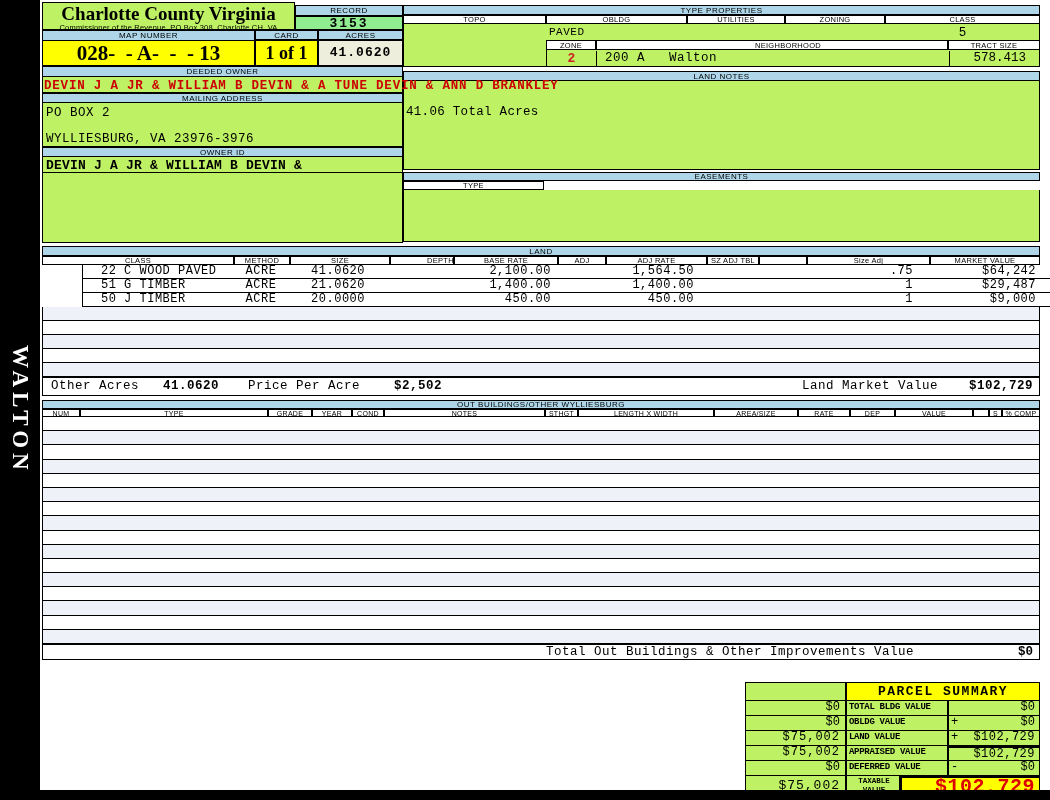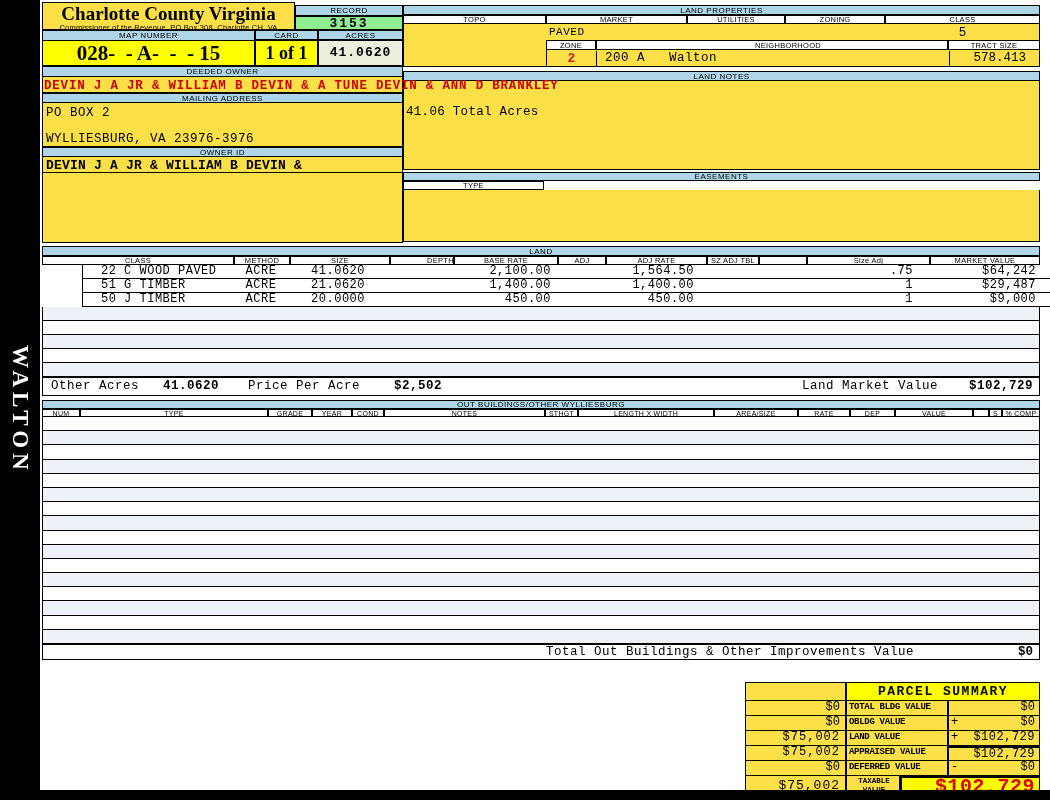--- a/index.html
+++ b/index.html
@@ -6,21 +6,21 @@
   body{width:1050px;height:800px;background:#000;position:relative;overflow:hidden;
        font-family:"Liberation Sans",sans-serif;}
   .abs{position:absolute;}
   .page{left:40px;top:0;width:1010px;height:790px;background:#fff;}
   .mono{font-family:"Liberation Mono","DejaVu Sans Mono",monospace;}
   .serif{font-family:"Liberation Serif","DejaVu Serif",serif;}
   .bar{background:#aed6e8;border:1px solid #000;font-size:8px;line-height:9px;
        text-align:center;letter-spacing:.5px;box-sizing:border-box;color:#000;}
   .hdr{background:#fff;border:1px solid #000;font-size:7.5px;line-height:8px;
        text-align:center;letter-spacing:.3px;box-sizing:border-box;}
-  .box{border:1px solid #000;box-sizing:border-box;background:#fde047;}
+  .box{border:1px solid #000;box-sizing:border-box;background:#bef264;}
   .cellR{text-align:right;}
   .landrow{left:42px;width:998px;height:14px;border-left:1px solid #000;border-right:1px solid #000;
            border-bottom:1px solid #000;box-sizing:border-box;background:#fff;}
   .landrow span{position:absolute;top:0;font-size:12px;line-height:13px;letter-spacing:.5px;
                 font-family:"Liberation Mono","DejaVu Sans Mono",monospace;box-sizing:border-box;}
   .stripe{width:100%;border-bottom:1px solid #000;box-sizing:border-box;}
   .sidebar-label{writing-mode:vertical-rl;color:#fff;font-family:"Liberation Serif",serif;
                  font-weight:bold;font-size:23px;letter-spacing:5px;}
   .pslabel{font-family:"Liberation Mono",monospace;font-weight:bold;font-size:9px;line-height:15px;
            padding-left:2px;letter-spacing:-.3px;}
@@ -41,21 +41,21 @@
 
   <div class="abs bar" style="left:255px;top:5px;width:108px;height:11px;">RECORD</div>
   <div class="abs mono" style="left:255px;top:16px;width:108px;height:14px;background:#90ee90;border:1px solid #000;box-sizing:border-box;
               font-size:13px;font-weight:bold;text-align:center;line-height:13px;letter-spacing:2px;">3153</div>
 
   <div class="abs bar" style="left:2px;top:30px;width:213px;height:26px;">MAP NUMBER</div>
   <div class="abs bar" style="left:215px;top:30px;width:63px;height:10px;">CARD</div>
   <div class="abs bar" style="left:278px;top:30px;width:85px;height:10px;">ACRES</div>
 
   <div class="abs serif" style="left:2px;top:40px;width:213px;height:26px;background:#ffff00;border:1px solid #000;box-sizing:border-box;
-              font-size:21px;font-weight:bold;text-align:center;line-height:24px;white-space:pre;">028-  - A-  -  - 15</div>
+              font-size:21px;font-weight:bold;text-align:center;line-height:24px;white-space:pre;">028-  - A-  -  - 13</div>
   <div class="abs serif" style="left:215px;top:40px;width:63px;height:26px;background:#ffff00;border:1px solid #000;box-sizing:border-box;
               font-size:18px;font-weight:bold;text-align:center;line-height:24px;">1 of 1</div>
   <div class="abs mono" style="left:278px;top:40px;width:85px;height:26px;background:#eeeedd;border:1px solid #000;box-sizing:border-box;
               font-size:13px;font-weight:bold;text-align:center;line-height:24px;letter-spacing:1px;">41.0620</div>
 
   <div class="abs bar" style="left:2px;top:66px;width:361px;height:11px;">DEEDED OWNER</div>
   <div class="abs box" style="left:2px;top:77px;width:361px;height:16px;border-top:none;"></div>
   <div class="abs mono" style="left:4px;top:79px;width:600px;font-size:12.5px;font-weight:bold;color:#cc0000;
               letter-spacing:.8px;white-space:nowrap;z-index:5;">DEVIN J A JR &amp; WILLIAM B DEVIN &amp; A TUNE DEVIN &amp; ANN D BRANKLEY</div>
 
@@ -64,23 +64,23 @@
     <div class="abs mono" style="left:3px;top:3px;font-size:12.5px;letter-spacing:.5px;">PO BOX 2</div>
     <div class="abs mono" style="left:3px;top:29px;font-size:12.5px;letter-spacing:.5px;">WYLLIESBURG, VA 23976-3976</div>
   </div>
 
   <div class="abs bar" style="left:2px;top:147px;width:361px;height:10px;">OWNER ID</div>
   <div class="abs box" style="left:2px;top:157px;width:361px;height:16px;border-top:none;">
     <div class="abs mono" style="left:3px;top:1px;font-size:13px;font-weight:bold;letter-spacing:.2px;white-space:nowrap;">DEVIN J A JR &amp; WILLIAM B DEVIN &amp;</div>
   </div>
   <div class="abs box" style="left:2px;top:173px;width:361px;height:70px;border-top:none;"></div>
 
-  <div class="abs bar" style="left:363px;top:5px;width:637px;height:10px;">LAND PROPERTIES</div>
+  <div class="abs bar" style="left:363px;top:5px;width:637px;height:10px;">TYPE PROPERTIES</div>
   <div class="abs hdr" style="left:363px;top:15px;width:143px;height:9px;">TOPO</div>
-  <div class="abs hdr" style="left:506px;top:15px;width:141px;height:9px;">MARKET</div>
+  <div class="abs hdr" style="left:506px;top:15px;width:141px;height:9px;">OBLDG</div>
   <div class="abs hdr" style="left:647px;top:15px;width:98px;height:9px;">UTILITIES</div>
   <div class="abs hdr" style="left:745px;top:15px;width:100px;height:9px;">ZONING</div>
   <div class="abs hdr" style="left:845px;top:15px;width:155px;height:9px;">CLASS</div>
 
   <div class="abs box" style="left:363px;top:24px;width:637px;height:43px;border-top:none;"></div>
   <div class="abs mono" style="left:509px;top:26px;font-size:11px;letter-spacing:.5px;">PAVED</div>
   <div class="abs mono" style="left:845px;top:26px;width:155px;font-size:12.5px;text-align:center;">5</div>
 
   <div class="abs hdr" style="left:506px;top:40px;width:50px;height:10px;line-height:9px;">ZONE</div>
   <div class="abs hdr" style="left:556px;top:40px;width:352px;height:10px;line-height:9px;padding-left:32px;">NEIGHBORHOOD</div>

